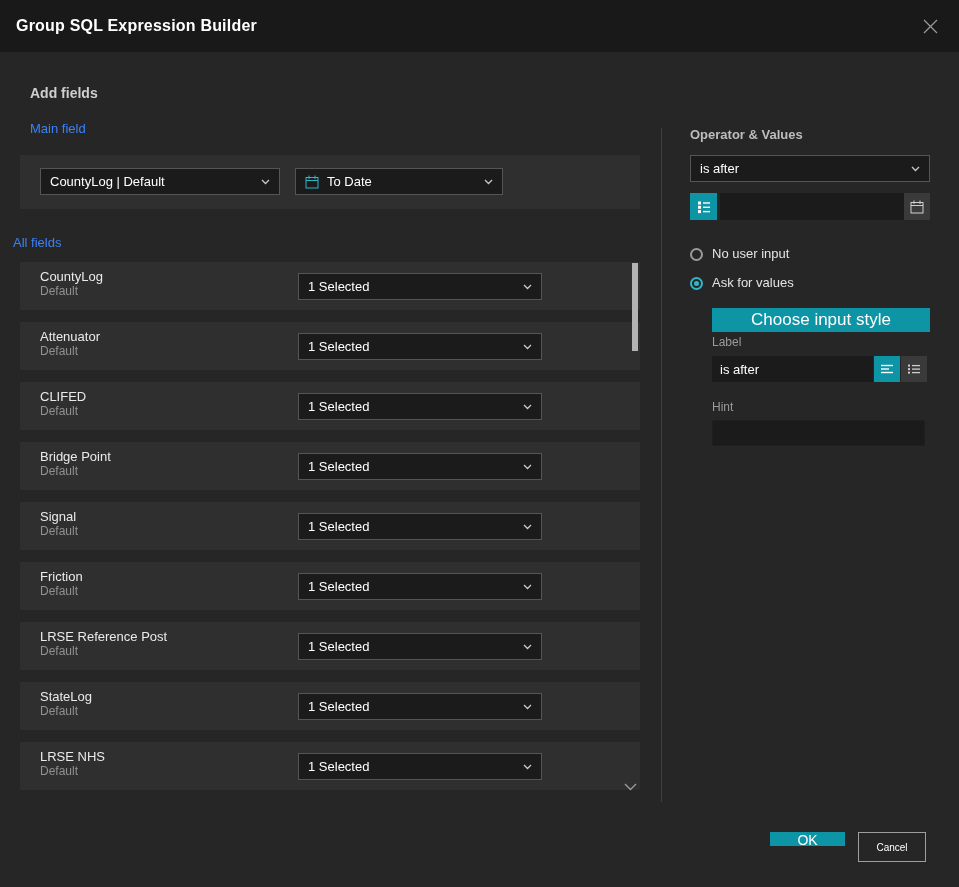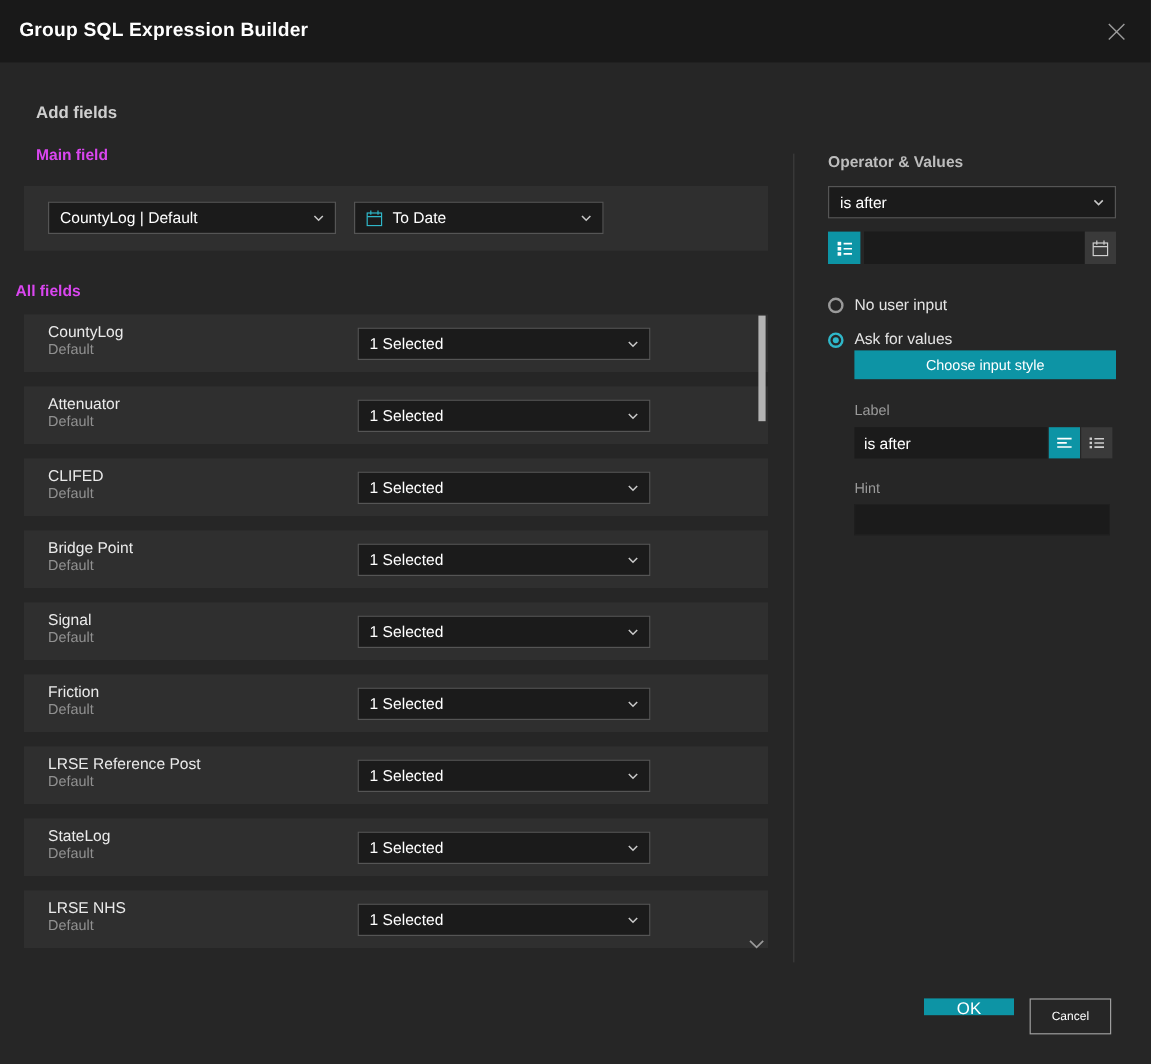--- a/index.html
+++ b/index.html
@@ -7,21 +7,21 @@
   body { font-family:"Liberation Sans", sans-serif; }
   .app { position:relative; width:959px; height:887px; background:#262626; overflow:hidden; color:#e6e6e6; }
 
   
   .header { position:absolute; top:0; left:0; width:959px; height:52px; background:#191919; display:flex; align-items:center; padding:0 16px; }
   .title { font-size:16px; font-weight:600; color:#ffffff; letter-spacing:.2px; }
   .close-btn { margin-left:auto; background:none; border:none; cursor:pointer; padding:4px; line-height:0; }
 
   
   .h-add { position:absolute; left:30px; top:85px; font-size:14px; font-weight:700; color:#cfcfcf; }
-  .sub-label { position:absolute; font-size:13px; font-weight:700; color:#d946ef; }
+  .sub-label { position:absolute; font-size:13px; font-weight:400; color:#3b82f6; }
 
   
   .select { display:flex; align-items:center; height:27px; background:#1b1b1b; border:1px solid #555555; color:#ffffff; font-size:13px; padding:0 9px; cursor:pointer; }
   .select .sel-text { flex:1; white-space:nowrap; overflow:hidden; }
   .select .chev { flex:none; margin-left:6px; line-height:0; }
   .text-input { background:#1b1b1b; border:1px solid #2e2e2e; color:#ffffff; font-size:13px; padding:0 8px; height:26px; font-family:"Liberation Sans", sans-serif; outline:none; }
 
   
   .main-panel { position:absolute; left:20px; top:155px; width:620px; height:54px; background:#2f2f2f; }
   .main-select { position:absolute; top:13px; left:20px; width:240px; }
@@ -52,21 +52,21 @@
   .val-input { position:absolute; left:720px; top:193px; width:184px; height:27px; border:none; }
   .val-cal { position:absolute; left:904px; top:193px; width:26px; height:27px; }
 
   .radio { position:absolute; left:690px; display:flex; align-items:flex-end; gap:9px; font-size:13px; color:#e4e4e4; cursor:pointer; }
   .radio .dot { width:13px; height:13px; border:2px solid #9a9a9a; border-radius:50%; flex:none; position:relative; }
   .radio.selected .dot { border-color:#2fb7c9; }
   .radio.selected .dot::after { content:""; position:absolute; inset:2px; background:#2fb7c9; border-radius:50%; }
   .radio-1 { top:246px; }
   .radio-2 { top:275px; }
 
-  .choose-btn { position:absolute; left:712px; top:292px; width:218px; height:24px; background:#0d94a5; border:none; color:#ffffff; font-size:12px; font-family:"Liberation Sans", sans-serif; cursor:pointer; }
+  .choose-btn { position:absolute; left:712px; top:308px; width:218px; height:24px; background:#0d94a5; border:none; color:#ffffff; font-size:17px; font-family:"Liberation Sans", sans-serif; cursor:pointer; }
   .cap-label { position:absolute; left:712px; font-size:12px; color:#9a9a9a; }
   .cap-1 { top:335px; }
   .cap-2 { top:400px; }
   .label-input { position:absolute; left:712px; top:356px; width:161px; height:26px; border:none; }
   .lab-btn-a { position:absolute; left:874px; top:356px; width:26px; height:26px; }
   .lab-btn-b { position:absolute; left:901px; top:356px; width:26px; height:26px; }
   .hint-input { position:absolute; left:712px; top:420px; width:213px; height:26px; border:1px solid #1f1f1f; }
 
   
   .ok-btn { position:absolute; left:770px; top:832px; width:75px; height:14px; background:#0d94a5; border:none; color:#ffffff; font-size:14px; font-family:"Liberation Sans", sans-serif; cursor:pointer; }

